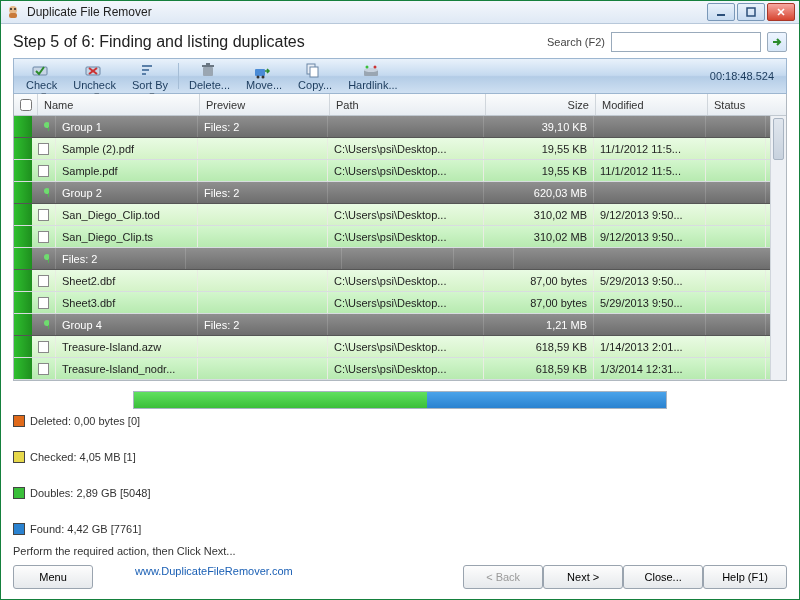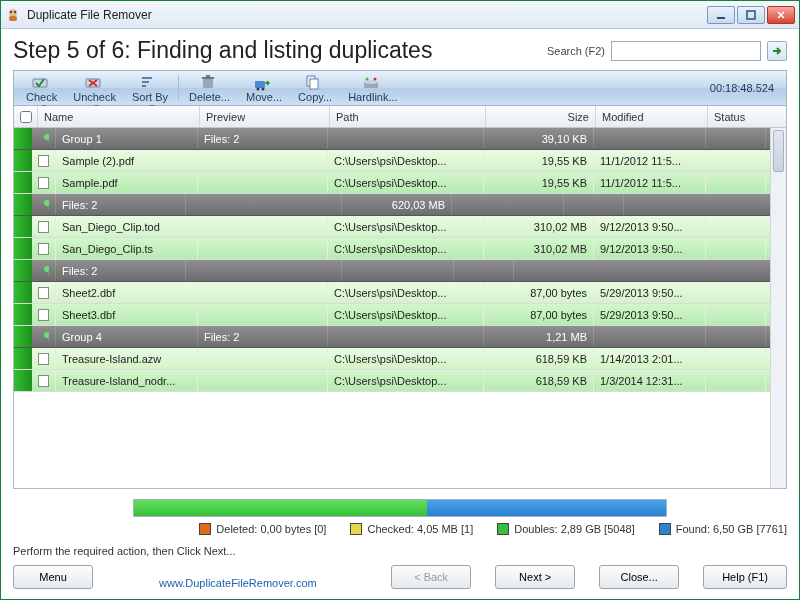--- a/index.html
+++ b/index.html
@@ -7,21 +7,21 @@
 .window { width: 800px; height: 600px; background: #fff; border: 1px solid #15803d; display: flex; flex-direction: column; }
 .titlebar { height: 28px; background: linear-gradient(#f3f7fc,#dfe9f5); display: flex; align-items: center; padding: 0 4px; border-bottom: 1px solid #b8c8da; }
 .titlebar .app-icon { width: 16px; height: 16px; margin-right: 6px; display:flex;align-items:center;justify-content:center; }
 .titlebar .title { font-size: 12px; color: #222; flex: 1; }
 .win-controls { display: flex; gap: 2px; }
 .win-btn { width: 28px; height: 18px; border: 1px solid #7a98b8; border-radius: 2px; display:flex;align-items:center;justify-content:center; font-size:10px; cursor:pointer; }
 .win-btn.min,.win-btn.max { background: linear-gradient(#eaf2fb,#c7dbf1); color:#2b4f7a; }
 .win-btn.close { background: linear-gradient(#f7a9a2,#d64530); color:#fff; border-color:#a83728; }
 .client { flex:1; background:#fff; padding: 8px 12px 10px; display:flex; flex-direction:column; }
 .step-row { display:flex; align-items:center; margin-bottom:6px; }
-.step-title { font-size:23px; color:#222; flex:1; }
+.step-title { font-size:16px; color:#222; flex:1; }
 .search-label { font-size:11px; color:#444; margin-right:6px; }
 .search-input { width:150px; height:20px; border:1px solid #9ab; font-size:11px; padding:1px 3px; }
 .go-btn { width:20px; height:20px; margin-left:6px; display:flex;align-items:center;justify-content:center; background:linear-gradient(#eef5ff,#d6e6f7); border:1px solid #9ab; border-radius:2px; cursor:pointer; color:#2b8b2b; font-weight:bold; }
 .toolbar { height:36px; background:linear-gradient(#e9f2fb,#c4d9ef 48%,#b3cce6 52%,#cfe0f2); border:1px solid #9db6d0; display:flex; align-items:center; padding:0 4px; font-size:11px; color:#1a3a5c; }
 .tb-btn { display:flex; align-items:center; height:30px; padding:0 8px; cursor:pointer; border-radius:3px;flex-direction:column; }
 .tb-btn .ic { width:20px; height:20px; margin-right:4px; display:flex;align-items:center;justify-content:center; }
 .tb-btn .drop { margin-left:4px; font-size:8px; color:#345; }
 .tb-sep { width:1px; height:26px; background:#a5bdd6; margin:0 2px; }
 .tb-time { margin-left:auto; padding-right:8px; font-size:11px; color:#1a3a5c; }
 .list-area { flex:1; border:1px solid #b0b8c0; border-top:none; display:flex; flex-direction:column; overflow:hidden; position:relative; }
@@ -42,25 +42,25 @@
 .row.group .col { border-right:1px solid rgba(255,255,255,0.15); }
 .row.file.even { background:linear-gradient(#e9fbe3,#d4f3c8); }
 .row.file.odd { background:linear-gradient(#d3f6cd,#b7eab0); }
 .row.file .col { border-right:1px solid #e8ede2; }
 .group-handle { width:18px; background:linear-gradient(90deg,#2fbf2f,#1e8f1e); height:100%; }
 .file-handle { width:18px; background:linear-gradient(90deg,#2fbf2f,#1e8f1e); height:100%; }
 .chkbox { width:12px; height:12px; border:1px solid #888; background:#fff; }
 .progress-wrap { height:18px; border:1px solid #a8b4c2; margin:10px 120px 6px; display:flex; overflow:hidden; }
 .prog-green { background:linear-gradient(#5fe05f,#3abf3a); }
 .prog-blue { background:linear-gradient(#4aa3ea,#2a82d0); }
-.legend { display:flex; justify-content:flex-end; gap:24px; font-size:11px; color:#333; margin-bottom:6px; }
+.legend { display:flex; justify-content:center; gap:24px; font-size:11px; color:#333; margin-bottom:6px;flex-direction:column; }
 .legend-item { display:flex; align-items:center; gap:5px; }
 .swatch { width:12px; height:12px; border:1px solid #444; }
 .hint { font-size:11px; color:#333; margin:4px 0 8px; }
-.footer { display:flex; align-items:flex-end; gap:24px; }
+.footer { display:flex; align-items:flex-start; gap:0; }
 .footer .btn { height:24px; padding:0 18px; font-size:11px; background:linear-gradient(#fdfdfd,#e6e9ec); border:1px solid #9aa4af; border-radius:3px; cursor:pointer; display:flex;align-items:center;justify-content:center; min-width:80px; }
 .footer .btn.disabled { color:#9a9a9a; cursor:default; }
 .footer .link { color:#1a5fb4; font-size:11px; text-decoration:none; margin-left:42px; cursor:pointer; }
 .footer .spacer { flex:1; }
 input[type=checkbox]{ width:12px; height:12px; }
 svg { display:block; }
 </style>
 </head>
 <body>
 
@@ -242,20 +242,21 @@
           </div>
           <div class="row group">
             <div class="group-handle"></div>
             <div class="col col-chk" style="width:4px;padding:0;border:none"></div>
             <div class="col" style="width:20px;justify-content:center">
               <svg width="14" height="14">
                 <circle cx="5" cy="5" r="3" fill="#6fdc6f"></circle>
                 <circle cx="9" cy="9" r="3" fill="#4abf4a"></circle>
               </svg>
             </div>
+            <div class="col" style="width:142px">Group 2</div>
             <div class="col col-preview">Files: 2</div>
             <div class="col col-path"></div>
             <div class="col col-size">620,03 MB</div>
             <div class="col col-modified"></div>
             <div class="col col-status"></div>
           </div>
           <div class="row file even">
             <div class="file-handle"></div>
             <div class="col" style="width:24px;justify-content:center">
               <div class="chkbox"></div>
@@ -376,21 +377,21 @@
       <div class="legend-item">
           <span class="swatch" id="sw-chk" style="background: rgb(230, 216, 75);"></span>
           <span>Checked: 4,05 MB [1]</span>
         </div>
       <div class="legend-item">
           <span class="swatch" id="sw-dbl" style="background: rgb(58, 191, 58);"></span>
           <span>Doubles: 2,89 GB [5048]</span>
         </div>
       <div class="legend-item">
           <span class="swatch" id="sw-fnd" style="background: rgb(42, 130, 208);"></span>
-          <span>Found: 6,50 GB [7761]</span>
+          <span>Found: 4,42 GB [7761]</span>
         </div>
     </div>
 
     <div class="hint">Perform the required action, then Click Next...</div>
 
     <div class="footer">
       <div class="btn">Menu</div>
       <a class="link">www.DuplicateFileRemover.com</a>
       <div class="spacer"></div>
       <div class="btn disabled">&lt; Back</div>

